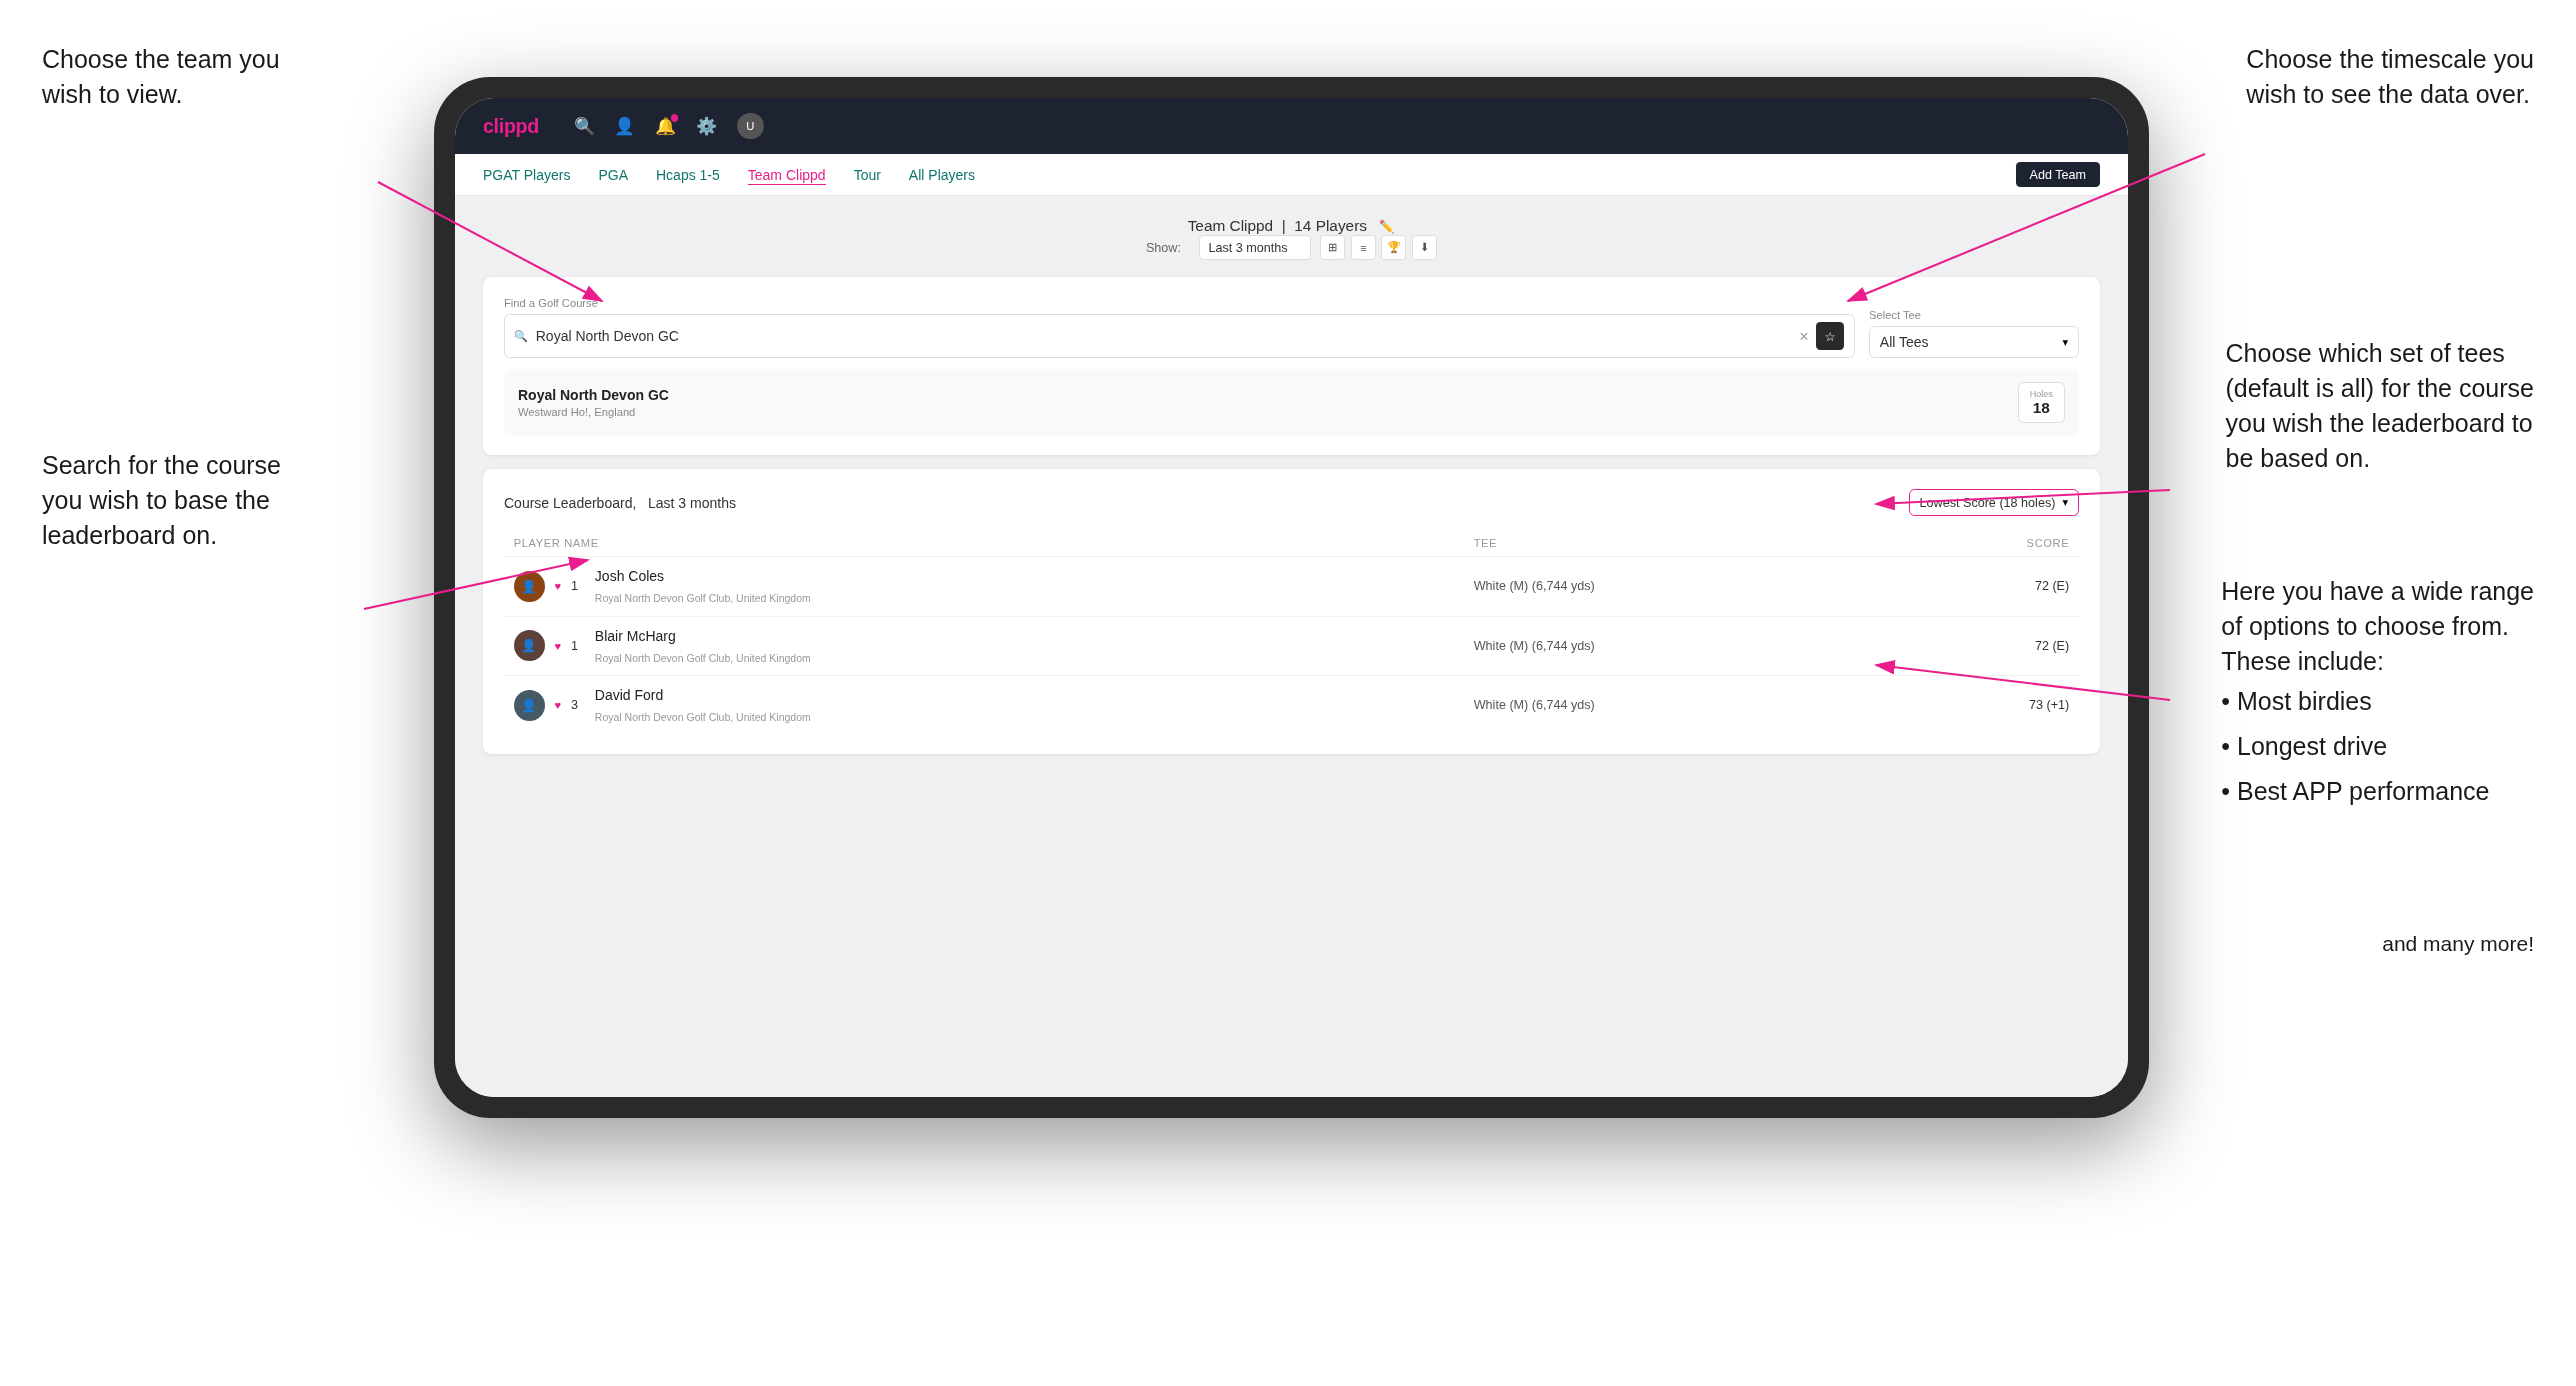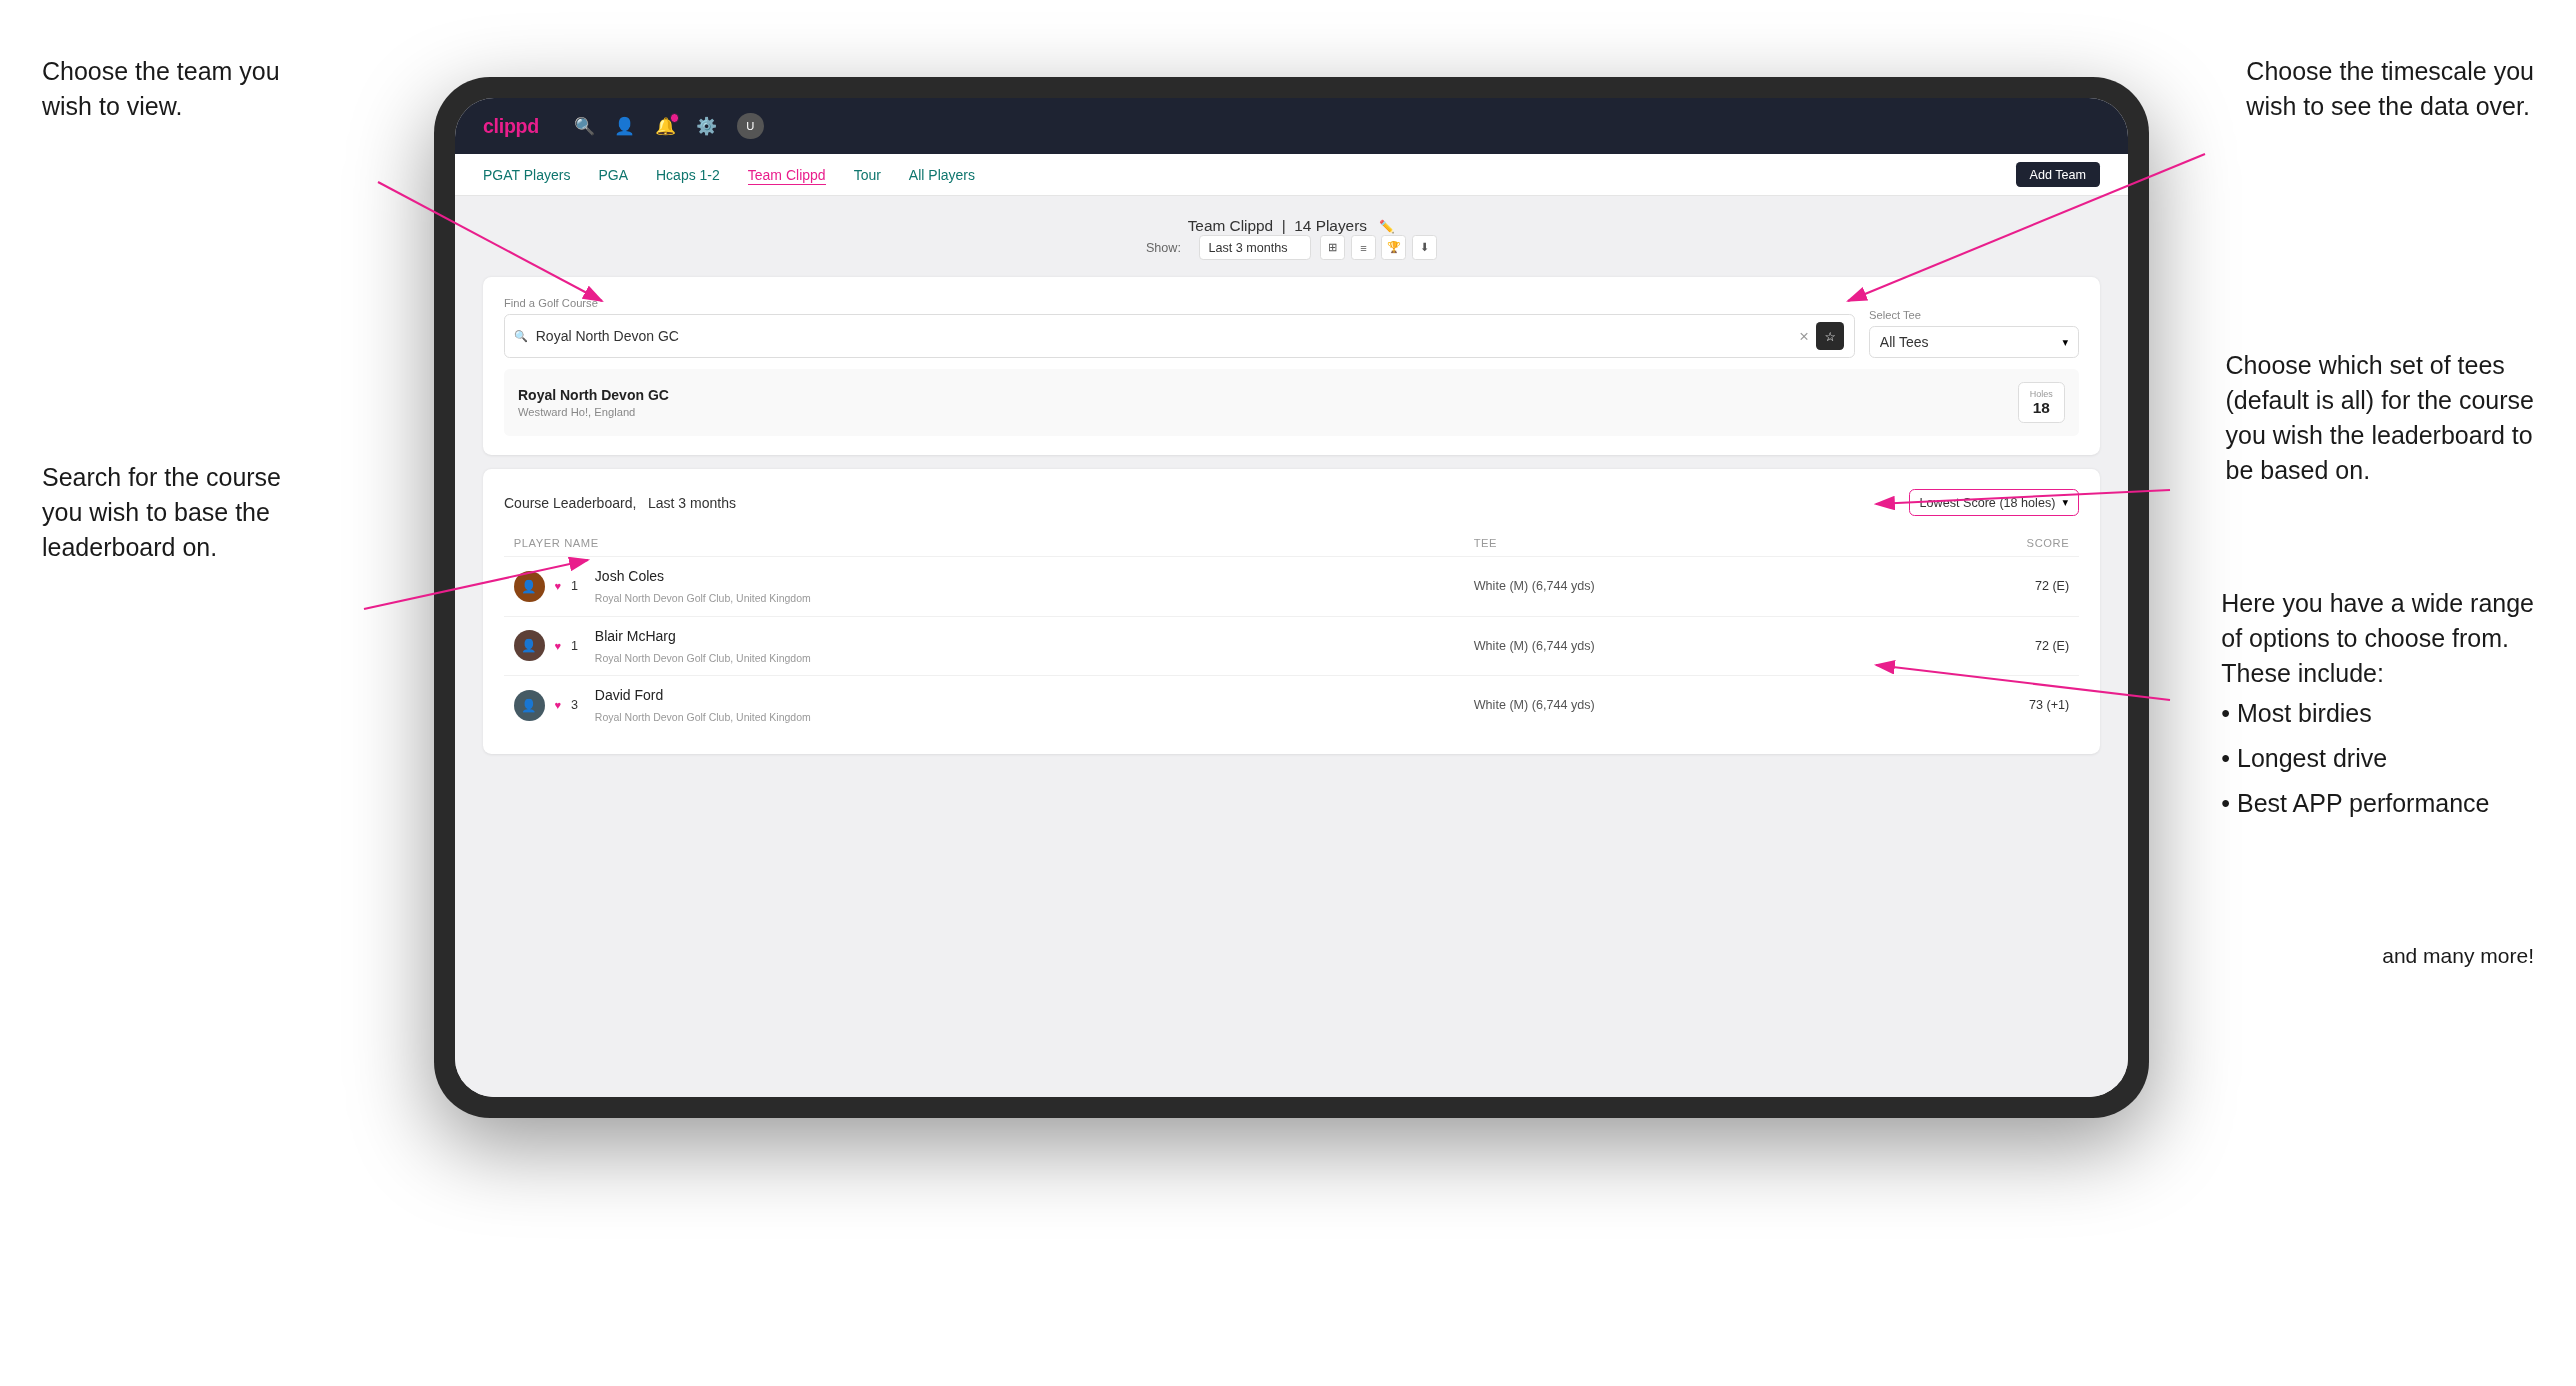--- a/index.html
+++ b/index.html
@@ -12,21 +12,20 @@
       overflow: hidden;
     }
 
     
     .annotation {
       position: absolute;
       font-size: 25px;
       color: #1a1a1a;
       line-height: 1.4;
       max-width: 266px;
-      margin-top: 12px;
     }
 
     .annotation-top-left {
       top: 42px;
       left: 42px;
     }
 
     .annotation-bottom-left {
       top: 448px;
       left: 42px;
@@ -571,21 +570,21 @@
           <div class="notif-dot"></div>
         </div>
         <span class="navbar-icon">⚙️</span>
         <div class="navbar-avatar">U</div>
       </div>
     </div>
 
     <div class="subnav">
       <span class="subnav-item">PGAT Players</span>
       <span class="subnav-item">PGA</span>
-      <span class="subnav-item">Hcaps 1-2</span>
+      <span class="subnav-item">Hcaps 1-5</span>
       <span class="subnav-item active">Team Clippd</span>
       <span class="subnav-item">Tour</span>
       <span class="subnav-item">All Players</span>
       <div class="subnav-right">
         <button class="add-team-btn">Add Team</button>
       </div>
     </div>
 
     <div class="main-content">
 

